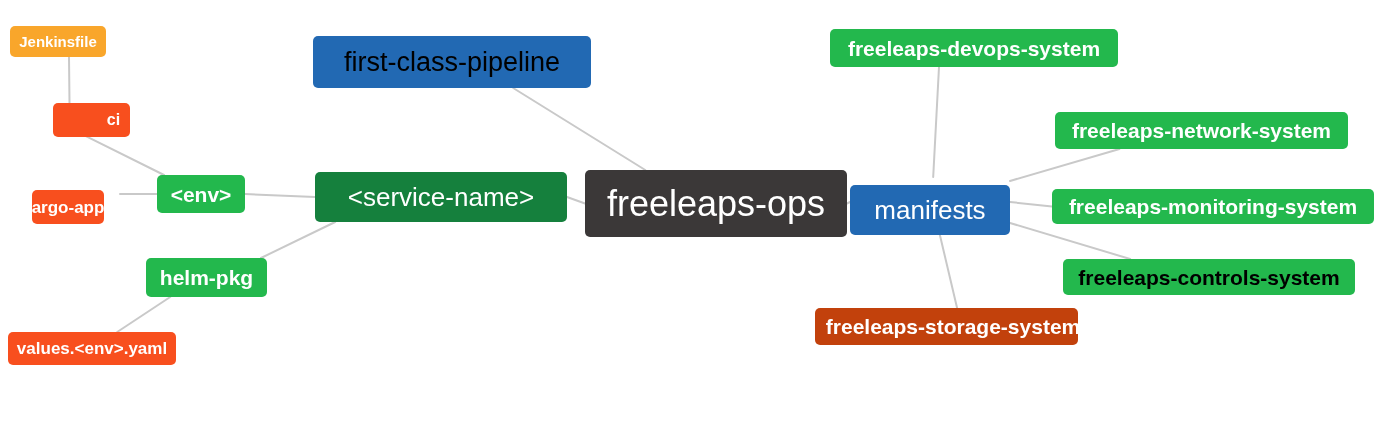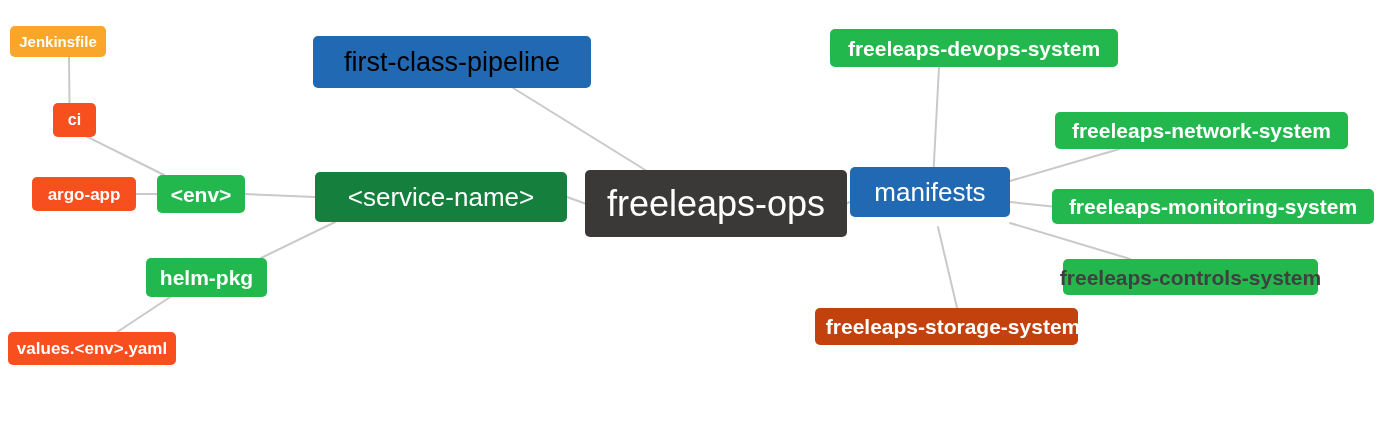--- a/index.html
+++ b/index.html
@@ -53,28 +53,28 @@
       <line x1="567" y1="197" x2="585" y2="203.5" stroke="#c9c9c9" stroke-width="2" stroke-linecap="round"></line>
       <line x1="847" y1="203.5" x2="850" y2="202" stroke="#c9c9c9" stroke-width="2" stroke-linecap="round"></line>
       <line x1="933.2" y1="177" x2="939" y2="67" stroke="#c9c9c9" stroke-width="2" stroke-linecap="round"></line>
       <line x1="1010" y1="181" x2="1119.46" y2="149" stroke="#c9c9c9" stroke-width="2" stroke-linecap="round"></line>
       <line x1="1010" y1="202" x2="1052" y2="206.5" stroke="#c9c9c9" stroke-width="2" stroke-linecap="round"></line>
       <line x1="1010" y1="223" x2="1130.16" y2="259" stroke="#c9c9c9" stroke-width="2" stroke-linecap="round"></line>
       <line x1="938" y1="227" x2="957.1" y2="308" stroke="#c9c9c9" stroke-width="2" stroke-linecap="round"></line>
     </svg>
   <div id="node-layer">
       <div class="node w700" style="left: 10px; top: 26px; width: 96px; height: 31px; font-size: 15px; background: rgb(249, 166, 43); color: rgb(255, 255, 255);">Jenkinsfile</div>
-      <div class="node w700" style="left: 53px; top: 103px; width: 43px; height: 34px; font-size: 16px; background: rgb(248, 79, 30); color: rgb(255, 255, 255);">ci</div>
-      <div class="node w700" style="left: 32px; top: 177px; width: 104px; height: 34px; font-size: 17px; background: rgb(248, 79, 30); color: rgb(255, 255, 255);">argo-app</div>
+      <div class="node w700" style="left: 53px; top: 103px; width: 33px; height: 34px; font-size: 16px; background: rgb(248, 79, 30); color: rgb(255, 255, 255); padding-left: 44px;">ci</div>
+      <div class="node w700" style="left: 32px; top: 190px; width: 72px; height: 34px; font-size: 17px; background: rgb(248, 79, 30); color: rgb(255, 255, 255);">argo-app</div>
       <div class="node w700" style="left: 157px; top: 175px; width: 88px; height: 38px; font-size: 21px; background: rgb(35, 184, 77); color: rgb(255, 255, 255);">&lt;env&gt;</div>
       <div class="node w700" style="left: 146px; top: 258px; width: 121px; height: 39px; font-size: 21px; background: rgb(35, 184, 77); color: rgb(255, 255, 255); text-align: center;">helm-pkg</div>
       <div class="node w700" style="left: 8px; top: 332px; width: 168px; height: 33px; font-size: 17px; background: rgb(248, 79, 30); color: rgb(255, 255, 255);">values.&lt;env&gt;.yaml</div>
       <div class="node w400" style="left: 313px; top: 36px; width: 278px; height: 52px; font-size: 27px; background: rgb(34, 105, 179); color: #000000;">first-class-pipeline</div>
       <div class="node w400" style="left: 315px; top: 172px; width: 252px; height: 50px; font-size: 26px; background: #15803d; color: rgb(255, 255, 255);">&lt;service-name&gt;</div>
       <div class="node w400" style="left: 585px; top: 170px; width: 262px; height: 67px; font-size: 36px; background: rgb(59, 56, 56); color: rgb(255, 255, 255);">freeleaps-ops</div>
-      <div class="node w400" style="left: 850px; top: 167px; width: 160px; height: 50px; font-size: 26px; background: rgb(34, 105, 179); color: rgb(255, 255, 255);">manifests</div>
+      <div class="node w400" style="left: 850px; top: 185px; width: 160px; height: 50px; font-size: 26px; background: rgb(34, 105, 179); color: rgb(255, 255, 255);">manifests</div>
       <div class="node w700" style="left: 795px; top: 29px; width: 288px; height: 38px; font-size: 21px; background: rgb(35, 184, 77); color: rgb(255, 255, 255); margin-left: 35px;">freeleaps-devops-system</div>
       <div class="node w700" style="left: 1055px; top: 112px; width: 293px; height: 37px; font-size: 21px; background: rgb(35, 184, 77); color: rgb(255, 255, 255);">freeleaps-network-system</div>
       <div class="node w700" style="left: 1052px; top: 189px; width: 322px; height: 35px; font-size: 21px; background: rgb(35, 184, 77); color: rgb(255, 255, 255);">freeleaps-monitoring-system</div>
-      <div class="node w700" style="left: 1063px; top: 259px; width: 255px; height: 36px; font-size: 21px; background: rgb(35, 184, 77); color: #404040;">freeleaps-controls-system</div>
+      <div class="node w700" style="left: 1063px; top: 259px; width: 292px; height: 36px; font-size: 21px; background: rgb(35, 184, 77); color: #000000;">freeleaps-controls-system</div>
       <div class="node w700" style="left: 815px; top: 308px; width: 250px; height: 37px; font-size: 21px; background: #c2410c; color: rgb(255, 255, 255); padding-left: 13px;">freeleaps-storage-system</div>
     </div>
 </div>
 
 </body></html>

